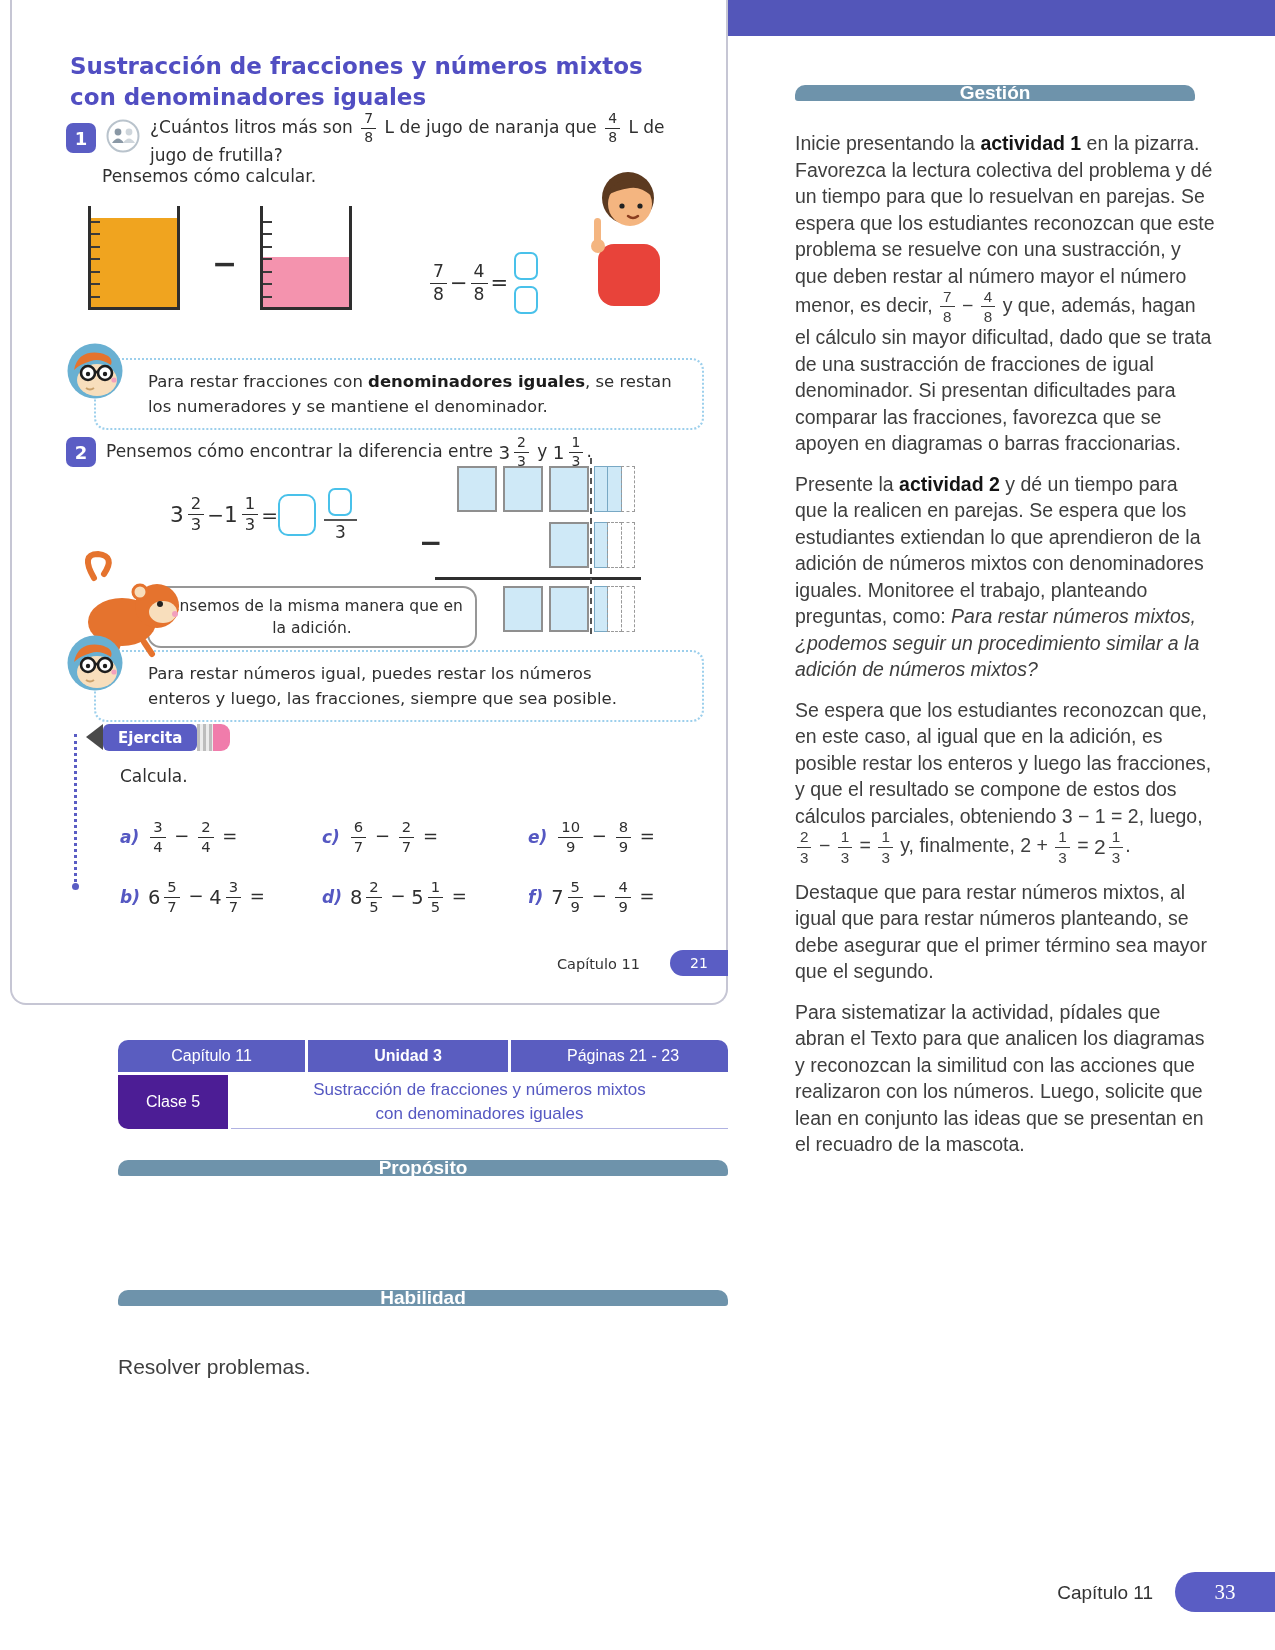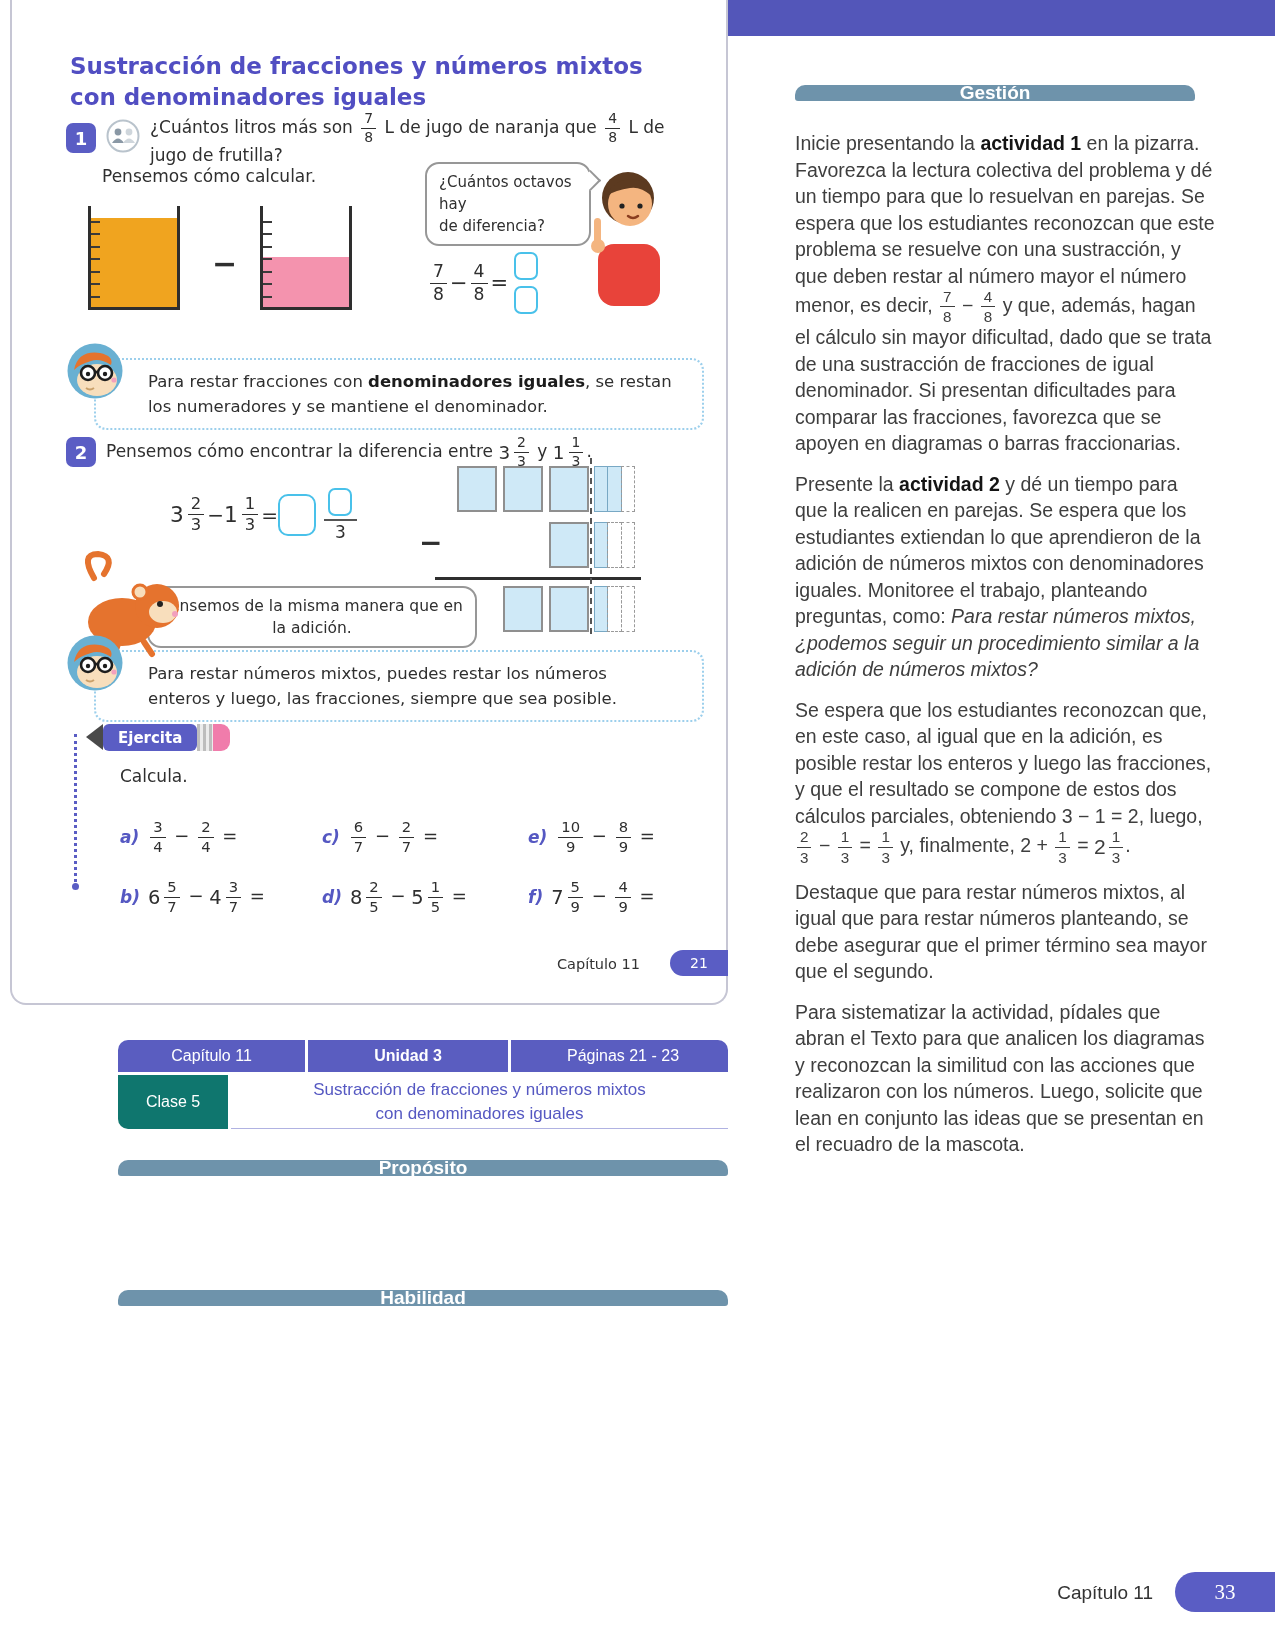--- a/index.html
+++ b/index.html
@@ -82,21 +82,21 @@
   .spfoot-badge{position:absolute;right:-2px;top:950px;width:58px;height:26px;background:#5a5dc4;color:#fff;
         border-radius:13px 0 0 13px;display:flex;align-items:center;justify-content:center;font-size:14px;}
   
   .itable{position:absolute;left:118px;top:1040px;width:610px;font-family:"Liberation Sans",sans-serif;}
   .itable .r1{display:flex;gap:3px;height:32px;}
   .itable .c{background:#5a5dc0;color:#fff;font-size:16px;display:flex;align-items:center;justify-content:center;}
   .itable .c1{flex:0 0 187px;border-radius:10px 0 0 0;}
   .itable .c2{flex:0 0 200px;font-weight:bold;}
   .itable .c3{flex:1;border-radius:0 10px 0 0;padding-left:7px;}
   .itable .r2{display:flex;gap:3px;margin-top:3px;min-height:54px;}
-  .itable .clase{flex:0 0 110px;background:#0f766e;color:#fff;font-size:16px;display:flex;align-items:center;
+  .itable .clase{flex:0 0 110px;background:#4c1d95;color:#fff;font-size:16px;display:flex;align-items:center;
         justify-content:center;border-radius:0 0 0 10px;}
   .itable .topic{flex:1;color:#5558c2;text-align:center;font-size:17px;line-height:24px;padding-top:3px;
         border-bottom:1.5px solid #b0b2e2;}
   
   .sbar{position:absolute;height:16px;background:#6e93ab;color:#fff;font-weight:bold;font-size:19px;
         display:flex;align-items:center;justify-content:center;border-radius:10px 10px 3px 3px;
         font-family:"Liberation Sans",sans-serif;}
   .bar-prop{left:118px;width:610px;top:1160px;}
   .bar-hab{left:118px;width:610px;top:1290px;}
   .bar-gestion{left:795px;width:400px;top:85px;}
@@ -156,24 +156,20 @@
       <div class="bfill" style="height:88%;background:#f0a41f;"></div>
       <div class="ticks"></div>
     </div>
     <span class="bk-minus">−</span>
     <span class="bk-label" style="left:246px;top:188px;">1 L</span>
     <div class="beaker" style="left:248px;top:206px;">
       <div class="bfill" style="height:50%;background:#f493ae;"></div>
       <div class="ticks"></div>
     </div>
 
-    <div class="bubble right" style="left:413px;top:162px;width:166px;">
-      <span>¿Cuántos octavos hay</span><br>
-      <span>de diferencia?</span>
-    </div>
     <span class="avatar" style="left:574px;top:158px;">
       <svg width="80" height="158" viewBox="0 0 80 158">
         <circle cx="42" cy="40" r="26" fill="#5c3a20"></circle>
         <circle cx="44" cy="46" r="22" fill="#f4b580"></circle>
         <path d="M20 38 Q30 18 52 22 Q66 25 66 38 Q54 28 44 30 Q30 32 20 38 Z" fill="#5c3a20"></path>
         <circle cx="36" cy="48" r="2.6" fill="#222"></circle>
           <circle cx="54" cy="48" r="2.6" fill="#222"></circle>
         <path d="M42 58 q5 4 10 0" stroke="#8a3d1f" stroke-width="2.5" fill="none" stroke-linecap="round"></path>
         <rect x="12" y="86" width="62" height="62" rx="16" fill="#e8433a"></rect>
         <rect x="8" y="60" width="7" height="26" rx="3.5" fill="#f4b580"></rect>
@@ -298,21 +294,21 @@
         <path d="M8 28 Q12 8 34 11 Q48 14 45 23 Q34 16 25 19 Q14 22 8 28 Z" fill="#e5732e"></path>
         <circle cx="22" cy="31" r="7" fill="#fff" stroke="#1d1d1d" stroke-width="2.6"></circle>
         <circle cx="39" cy="31" r="7" fill="#fff" stroke="#1d1d1d" stroke-width="2.6"></circle>
         <line x1="29" y1="30" x2="32" y2="30" stroke="#1d1d1d" stroke-width="2.6"></line>
         <circle cx="22" cy="32" r="2.2" fill="#1d1d1d"></circle>
           <circle cx="39" cy="32" r="2.2" fill="#1d1d1d"></circle>
         <circle cx="48" cy="38" r="2.6" fill="#f2a0bd"></circle>
         <path d="M20 46 q4 3 8 0" stroke="#caa06a" stroke-width="2" fill="none"></path>
       </svg>
     </span>
-    <div class="note" style="left:82px;top:650px;min-height:68px;padding-right:70px;">Para restar números mixtos, puedes restar los números enteros y luego, las fracciones, siempre que sea posible.</div>
+    <div class="note" style="left:82px;top:650px;min-height:68px;padding-right:70px;">Para restar números igual, puedes restar los números enteros y luego, las fracciones, siempre que sea posible.</div>
 
     <div class="ejer-guide"></div>
     <div class="pencil">
       <span class="tip"></span>
       <span class="elabel">Ejercita</span>
       <span class="stripes"></span>
       <span class="eraser"></span>
     </div>
     <div class="calcula">Calcula.</div>
 
@@ -407,20 +403,21 @@
       <div class="topic">
         <span>Sustracción de fracciones y números mixtos</span><br>
         <span>con denominadores iguales</span>
       </div>
     </div>
   </div>
 
   <div class="sbar bar-prop">Propósito</div>
 
   <div class="sbar bar-hab">Habilidad</div>
+  <p class="sbody body-hab">Resolver problemas.</p>
 
   <div class="sbar bar-gestion">Gestión</div>
   <div class="gestion-body">
     <p>Inicie presentando la <b>actividad 1</b> en la pizarra. Favorezca la lectura colectiva del problema y dé un tiempo para que lo resuelvan en parejas. Se espera que los estudiantes reconozcan que este problema se resuelve con una sustracción, y que deben restar al número mayor el número menor, es decir, <span class="fr">
           <span class="n">7</span>
           <span class="d">8</span>
         </span> − <span class="fr">
           <span class="n">4</span>
           <span class="d">8</span>
         </span> y que, además, hagan el cálculo sin mayor dificultad, dado que se trata de una sustracción de fracciones de igual denominador. Si presentan dificultades para comparar las fracciones, favorezca que se apoyen en diagramas o barras fraccionarias.</p>

